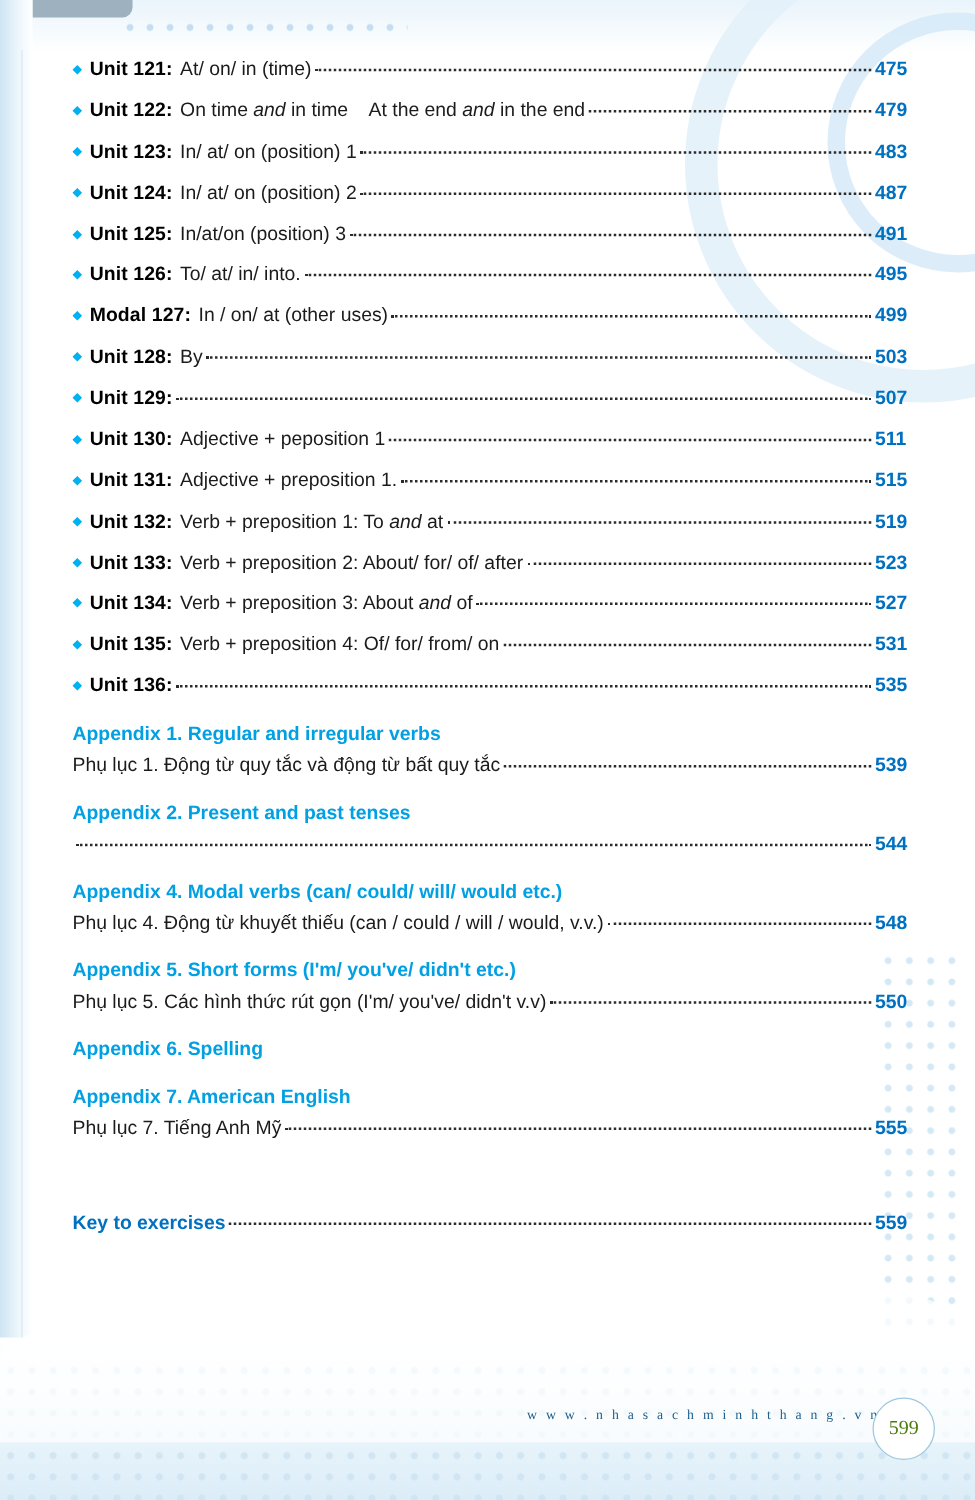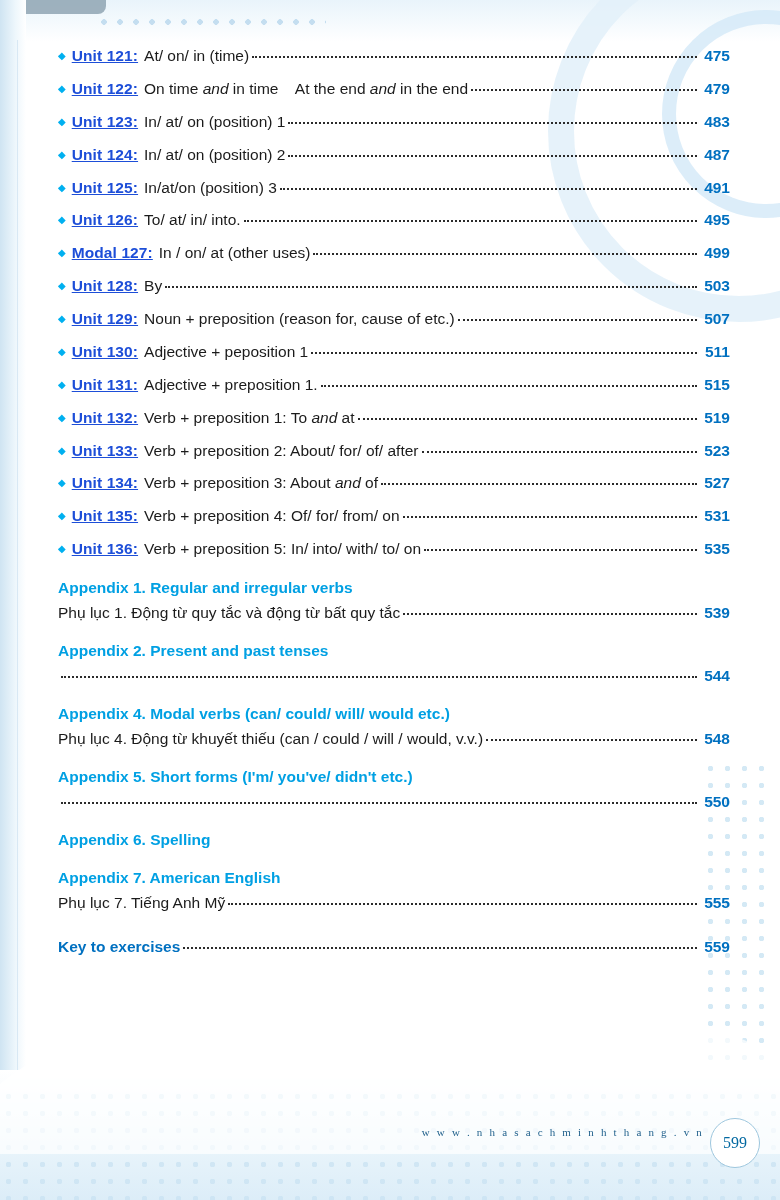--- a/index.html
+++ b/index.html
@@ -141,26 +141,25 @@
   .bullet {
     color: #00b0f0;
     font-size: 10px;
     line-height: 1;
     margin-right: 6px;
     position: relative;
     top: -2px;
     flex: 0 0 auto;
   }
   .unit-label {
-    color: #1d4ed8;
+    color: #000000;
     font-weight: bold;
     flex: 0 0 auto;
     white-space: nowrap;
     letter-spacing: .1px;
-    text-decoration: underline;
   }
   .unit-title {
     flex: 0 0 auto;
     margin-left: 6px;
     white-space: nowrap;
   }
   .unit-title i { font-style: italic; text-align: right; }
   .dots {
     flex: 1 1 auto;
     margin: 0 3px;
@@ -168,21 +167,21 @@
     top: -3px;
     border-bottom: 2.1px dotted #2b2b2b;
     min-width: 12px;
   }
   .pageno {
     flex: 0 0 auto;
     color: #0070c0;
     font-weight: bold;
     font-size: 15.5px;
     min-width: 30px;
-    text-align: right;
+    text-align: left;
   }
 
   .appendix-block {
     margin-top: 20px;
   }
   .appendix-head {
     color: #00a0e3;
     font-weight: bold;
     font-size: 15.5px;
     margin-bottom: 7px;
@@ -202,20 +201,21 @@
     display: flex;
     align-items: baseline;
     margin-top: 26px;
     font-size: 15.5px;
   }
   .key-row .key-label {
     color: #0070c0;
     font-weight: bold;
     flex: 0 0 auto;
     white-space: nowrap;
+    margin-top: 32px;
   }
 
   
   .footer {
     position: absolute;
     bottom: 34px;
     left: 0;
     width: 780px;
     height: 46px;
   }
@@ -223,28 +223,28 @@
     position: absolute;
     right: 76px;
     top: 6px;
     color: #1f5f8b;
     font-size: 11px;
     letter-spacing: 2.2px;
     font-family: "Liberation Serif", serif;
   }
   .page-circle {
     position: absolute;
-    right: 20px;
+    right: 32px;
     top: -2px;
     width: 48px;
     height: 48px;
     border-radius: 50%;
     border: 1.6px solid #9ec7de;
     background: #ffffff;
-    color: #0369a1;
+    color: #4d7c0f;
     font-size: 16px;
     display: flex;
     align-items: center;
     justify-content: center;
     font-family: "Liberation Serif", serif;
   }
 </style>
 </head>
 <body>
 
@@ -324,21 +324,20 @@
     <span class="bullet">◆</span>
     <span class="unit-label">Unit 128:</span>
     <span class="unit-title">By</span>
     <span class="dots"></span>
     <span class="pageno">503</span>
   </div>
 
   <div class="toc-row">
     <span class="bullet">◆</span>
     <span class="unit-label">Unit 129:</span>
-    <span class="unit-title">Noun + preposition (reason for, cause of etc.)</span>
     <span class="dots"></span>
     <span class="pageno">507</span>
   </div>
 
   <div class="toc-row">
     <span class="bullet">◆</span>
     <span class="unit-label">Unit 130:</span>
     <span class="unit-title">Adjective + peposition 1</span>
     <span class="dots"></span>
     <span class="pageno">511</span>
@@ -380,21 +379,20 @@
     <span class="bullet">◆</span>
     <span class="unit-label">Unit 135:</span>
     <span class="unit-title">Verb + preposition 4: Of/ for/ from/ on</span>
     <span class="dots"></span>
     <span class="pageno">531</span>
   </div>
 
   <div class="toc-row">
     <span class="bullet">◆</span>
     <span class="unit-label">Unit 136:</span>
-    <span class="unit-title">Verb + preposition 5: In/ into/ with/ to/ on</span>
     <span class="dots"></span>
     <span class="pageno">535</span>
   </div>
 
   <div class="appendix-block">
     <div class="appendix-head">Appendix 1. Regular and irregular verbs</div>
     <div class="appendix-row">
       <span class="vn">Phụ lục 1. Động từ quy tắc và động từ bất quy tắc</span>
       <span class="dots"></span>
       <span class="pageno">539</span>
@@ -415,20 +413,21 @@
     <div class="appendix-row">
       <span class="vn">Phụ lục 4. Động từ khuyết thiếu (can / could / will / would, v.v.)</span>
       <span class="dots"></span>
       <span class="pageno">548</span>
     </div>
   </div>
 
   <div class="appendix-block">
     <div class="appendix-head">Appendix 5. Short forms (I'm/ you've/ didn't etc.)</div>
     <div class="appendix-row">
+      <span class="vn">Phụ lục 5. Các hình thức rút gọn (I'm/ you've/ didn't v.v)</span>
       <span class="dots"></span>
       <span class="pageno">550</span>
     </div>
   </div>
 
   <div class="appendix-block">
     <div class="appendix-head">Appendix 6. Spelling</div>
   </div>
 
   <div class="appendix-block">

